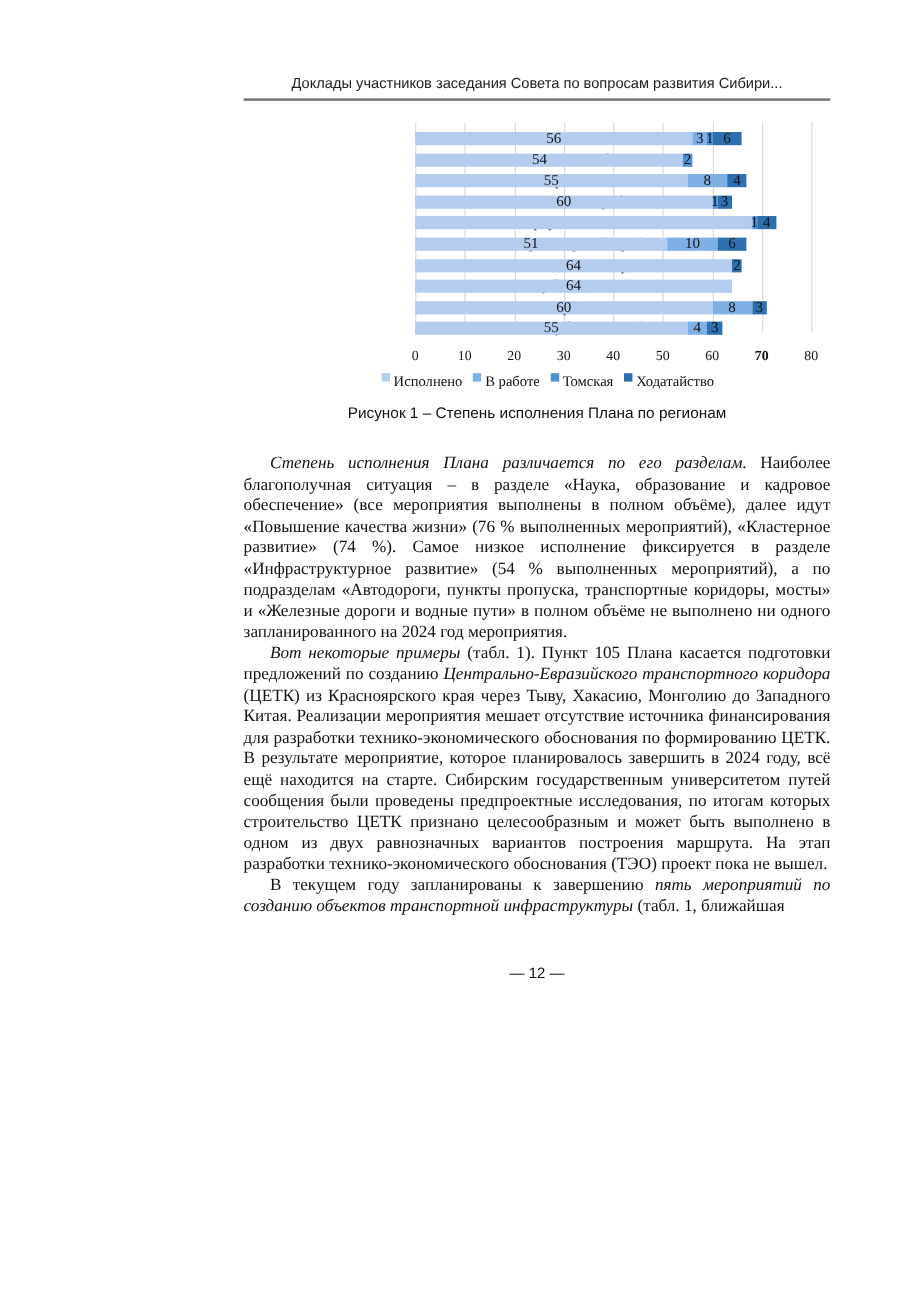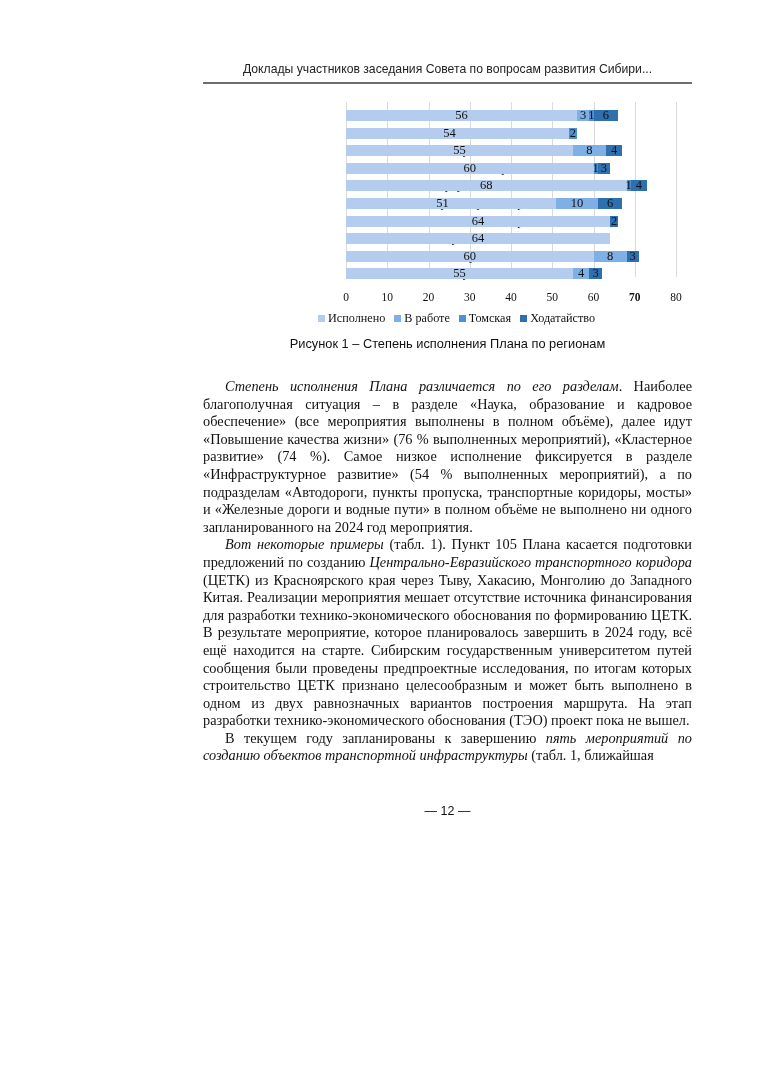--- a/index.html
+++ b/index.html
@@ -7,21 +7,21 @@
   .header { position:absolute; left:203px; top:62px; width:489px; text-align:center; font-family:"Liberation Sans", sans-serif; font-size:12.2px; color:#222; }
   .header-rule { position:absolute; left:203px; top:82px; width:489px; height:1.5px; background:#6e6e6e; }
 
   .chart { position:absolute; left:200px; top:95px; width:500px; height:235px; }
   .cat { position:absolute; right:164px; width:200px; text-align:right; font-size:12.6px; line-height:14px; white-space:nowrap; }
   .gridline { position:absolute; top:7px; height:175px; width:1px; background:#dadada; }
   .tick { position:absolute; top:196px; width:30px; margin-left:-15px; text-align:center; font-size:11.5px; }
   .seg { position:absolute; height:11px; }
   .seglabel { position:absolute; font-size:12.5px; line-height:12px; text-align:center; }
   .legend { position:absolute; top:216px; left:118px; font-size:12.2px; display:flex; gap:9px; white-space:nowrap; }
-  .legend-item { display:flex; align-items:center; gap:3px; }
+  .legend-item { display:flex; gap:3px; }
   .swatch { width:7px; height:7px; display:inline-block; }
 
   .caption { position:absolute; left:203px; top:336px; width:489px; text-align:center; font-family:"Liberation Sans", sans-serif; font-size:12.8px; }
 
   .body-text { position:absolute; left:203px; top:378px; width:489px; font-size:14.3px; line-height:17.6px; text-align:justify; }
   .body-text p { margin:0; text-indent:22px; }
   .body-text i { font-style:italic; }
   .page-num { position:absolute; left:203px; top:804px; width:489px; text-align:center; font-family:"Liberation Sans", sans-serif; font-size:12.5px; }
 </style>
 </head>
@@ -90,21 +90,20 @@
     <div class="seglabel" style="left: 405.875px; width: 16.5px; top: 49.2px;">4</div>
     <div class="cat" style="top: 65.8px;">Кузбасс</div>
     <div class="seg" style="left: 146px; top: 67.8px; width: 247.5px; background: rgb(180, 205, 239);"></div>
     <div class="seglabel" style="left: 146px; width: 247.5px; top: 66.8px;">60</div>
     <div class="seg" style="left: 393.5px; top: 67.8px; width: 4.125px; background: rgb(79, 143, 212);"></div>
     <div class="seglabel" style="left: 388.562px; width: 14px; top: 66.8px;">1</div>
     <div class="seg" style="left: 397.625px; top: 67.8px; width: 12.375px; background: rgb(46, 111, 175);"></div>
     <div class="seglabel" style="left: 396.812px; width: 14px; top: 66.8px;">3</div>
     <div class="cat" style="top: 83.4px;">Иркутская область</div>
     <div class="seg" style="left: 146px; top: 85.4px; width: 280.5px; background: rgb(180, 205, 239);"></div>
-    <div class="seglabel" style="left: 146px; width: 280.5px; top: 84.4px;">68</div>
     <div class="seg" style="left: 426.5px; top: 85.4px; width: 4.125px; background: rgb(79, 143, 212);"></div>
     <div class="seglabel" style="left: 421.562px; width: 14px; top: 84.4px;">1</div>
     <div class="seg" style="left: 430.625px; top: 85.4px; width: 16.5px; background: rgb(46, 111, 175);"></div>
     <div class="seglabel" style="left: 430.625px; width: 16.5px; top: 84.4px;">4</div>
     <div class="cat" style="top: 101px;">Красноярский край</div>
     <div class="seg" style="left: 146px; top: 103px; width: 210.375px; background: rgb(180, 205, 239);"></div>
     <div class="seglabel" style="left: 146px; width: 193px; top: 102px;">51</div>
     <div class="seg" style="left: 356.375px; top: 103px; width: 41.25px; background: rgb(126, 176, 230);"></div>
     <div class="seglabel" style="left: 356.375px; width: 41.25px; top: 102px;">10</div>
     <div class="seg" style="left: 397.625px; top: 103px; width: 24.75px; background: rgb(46, 111, 175);"></div>

